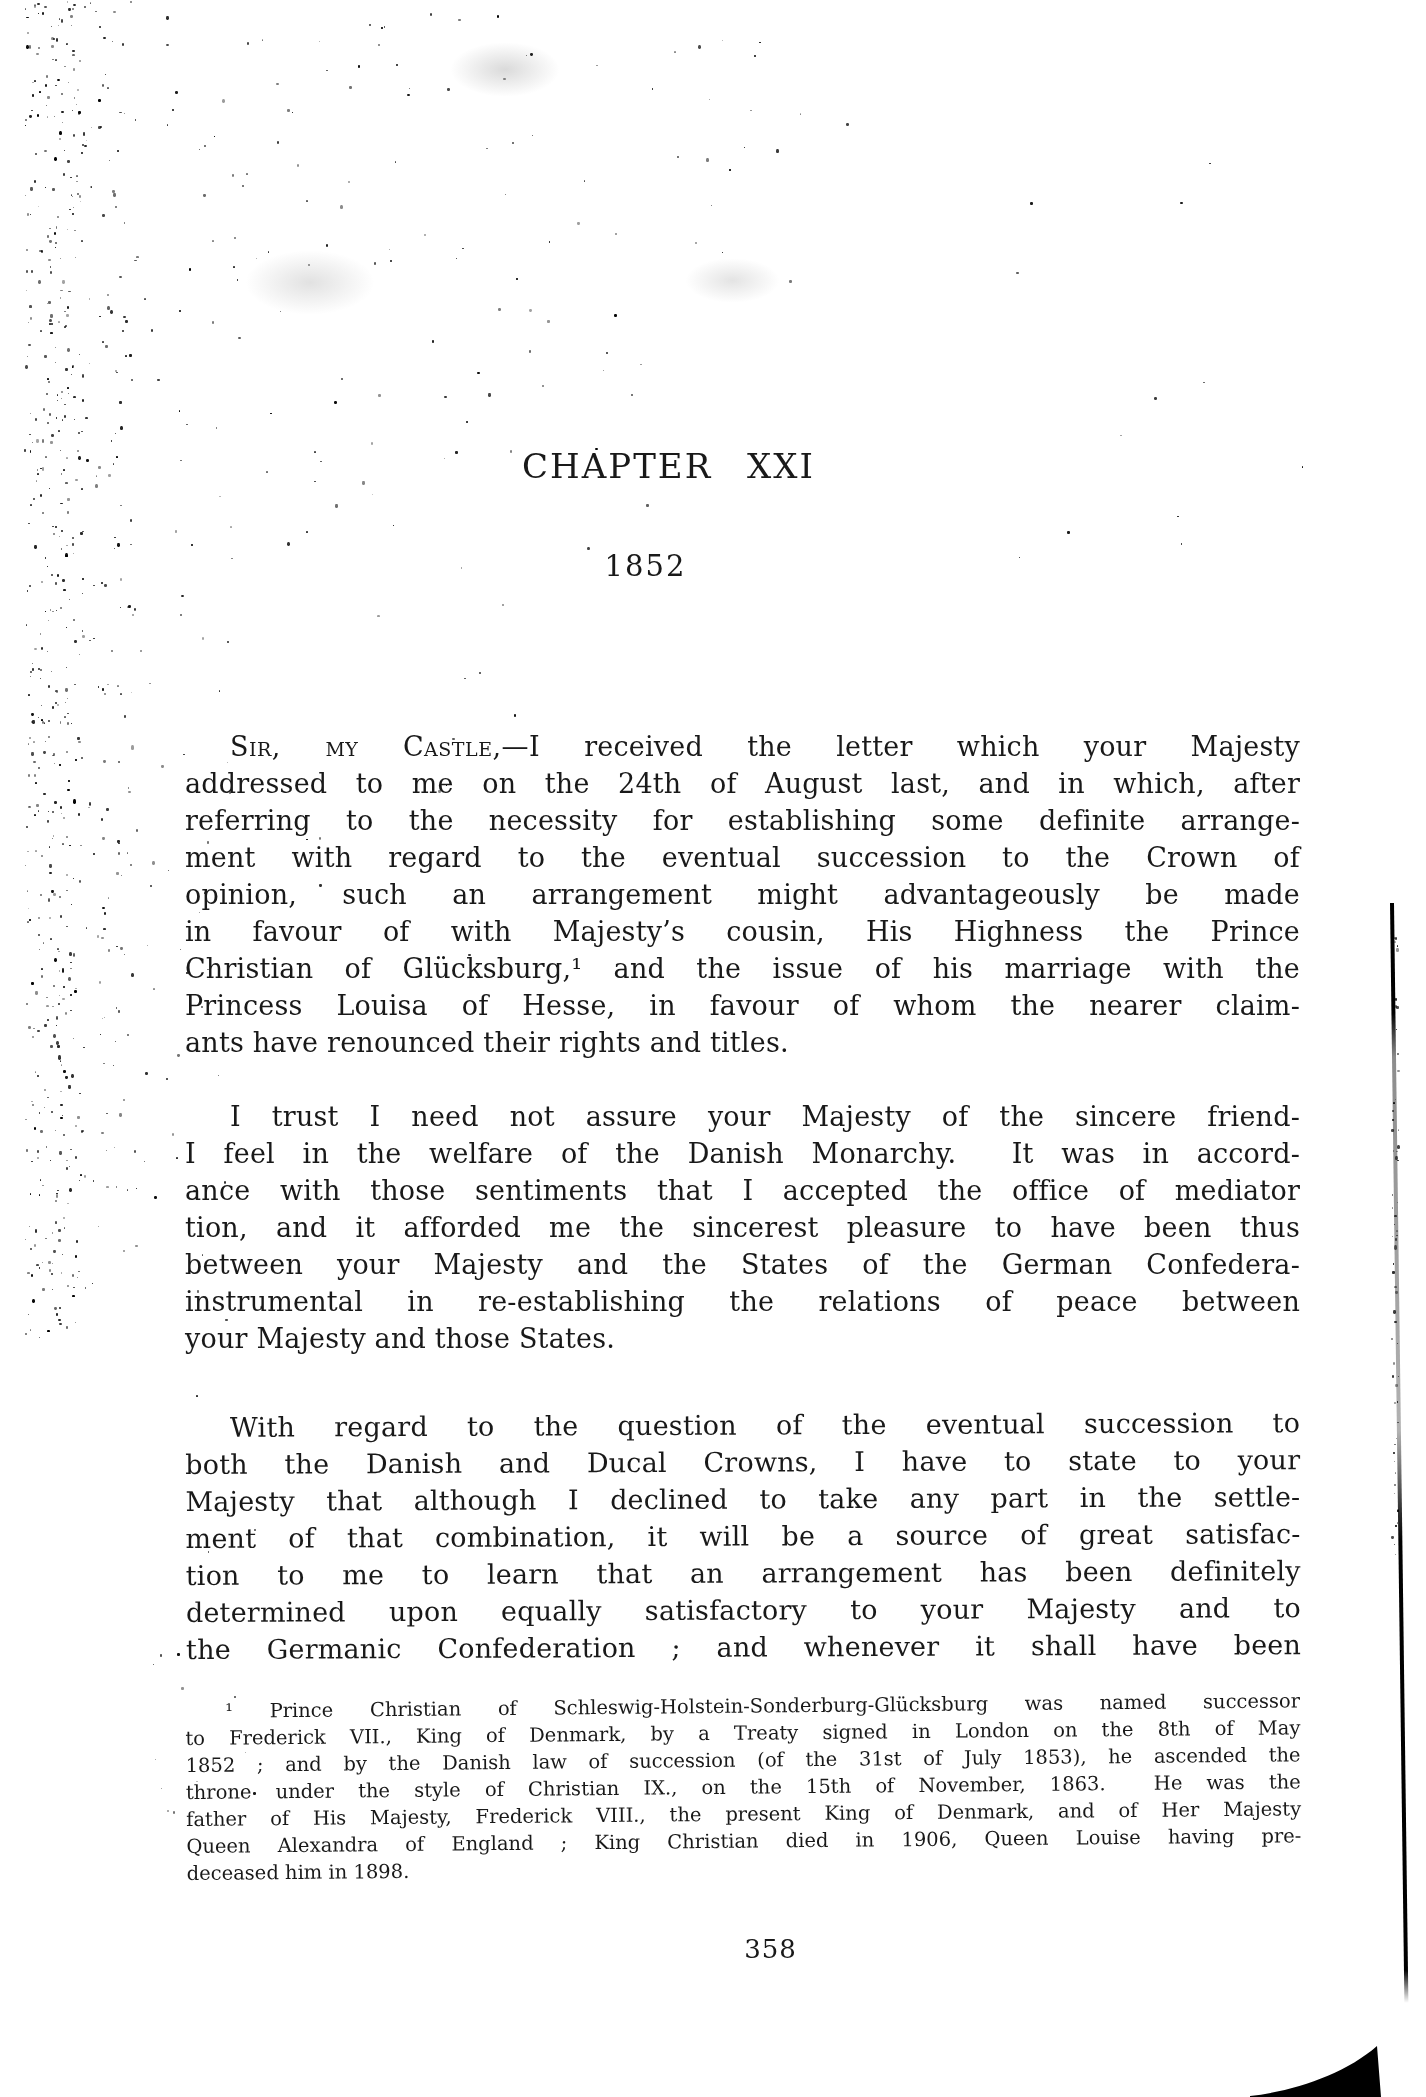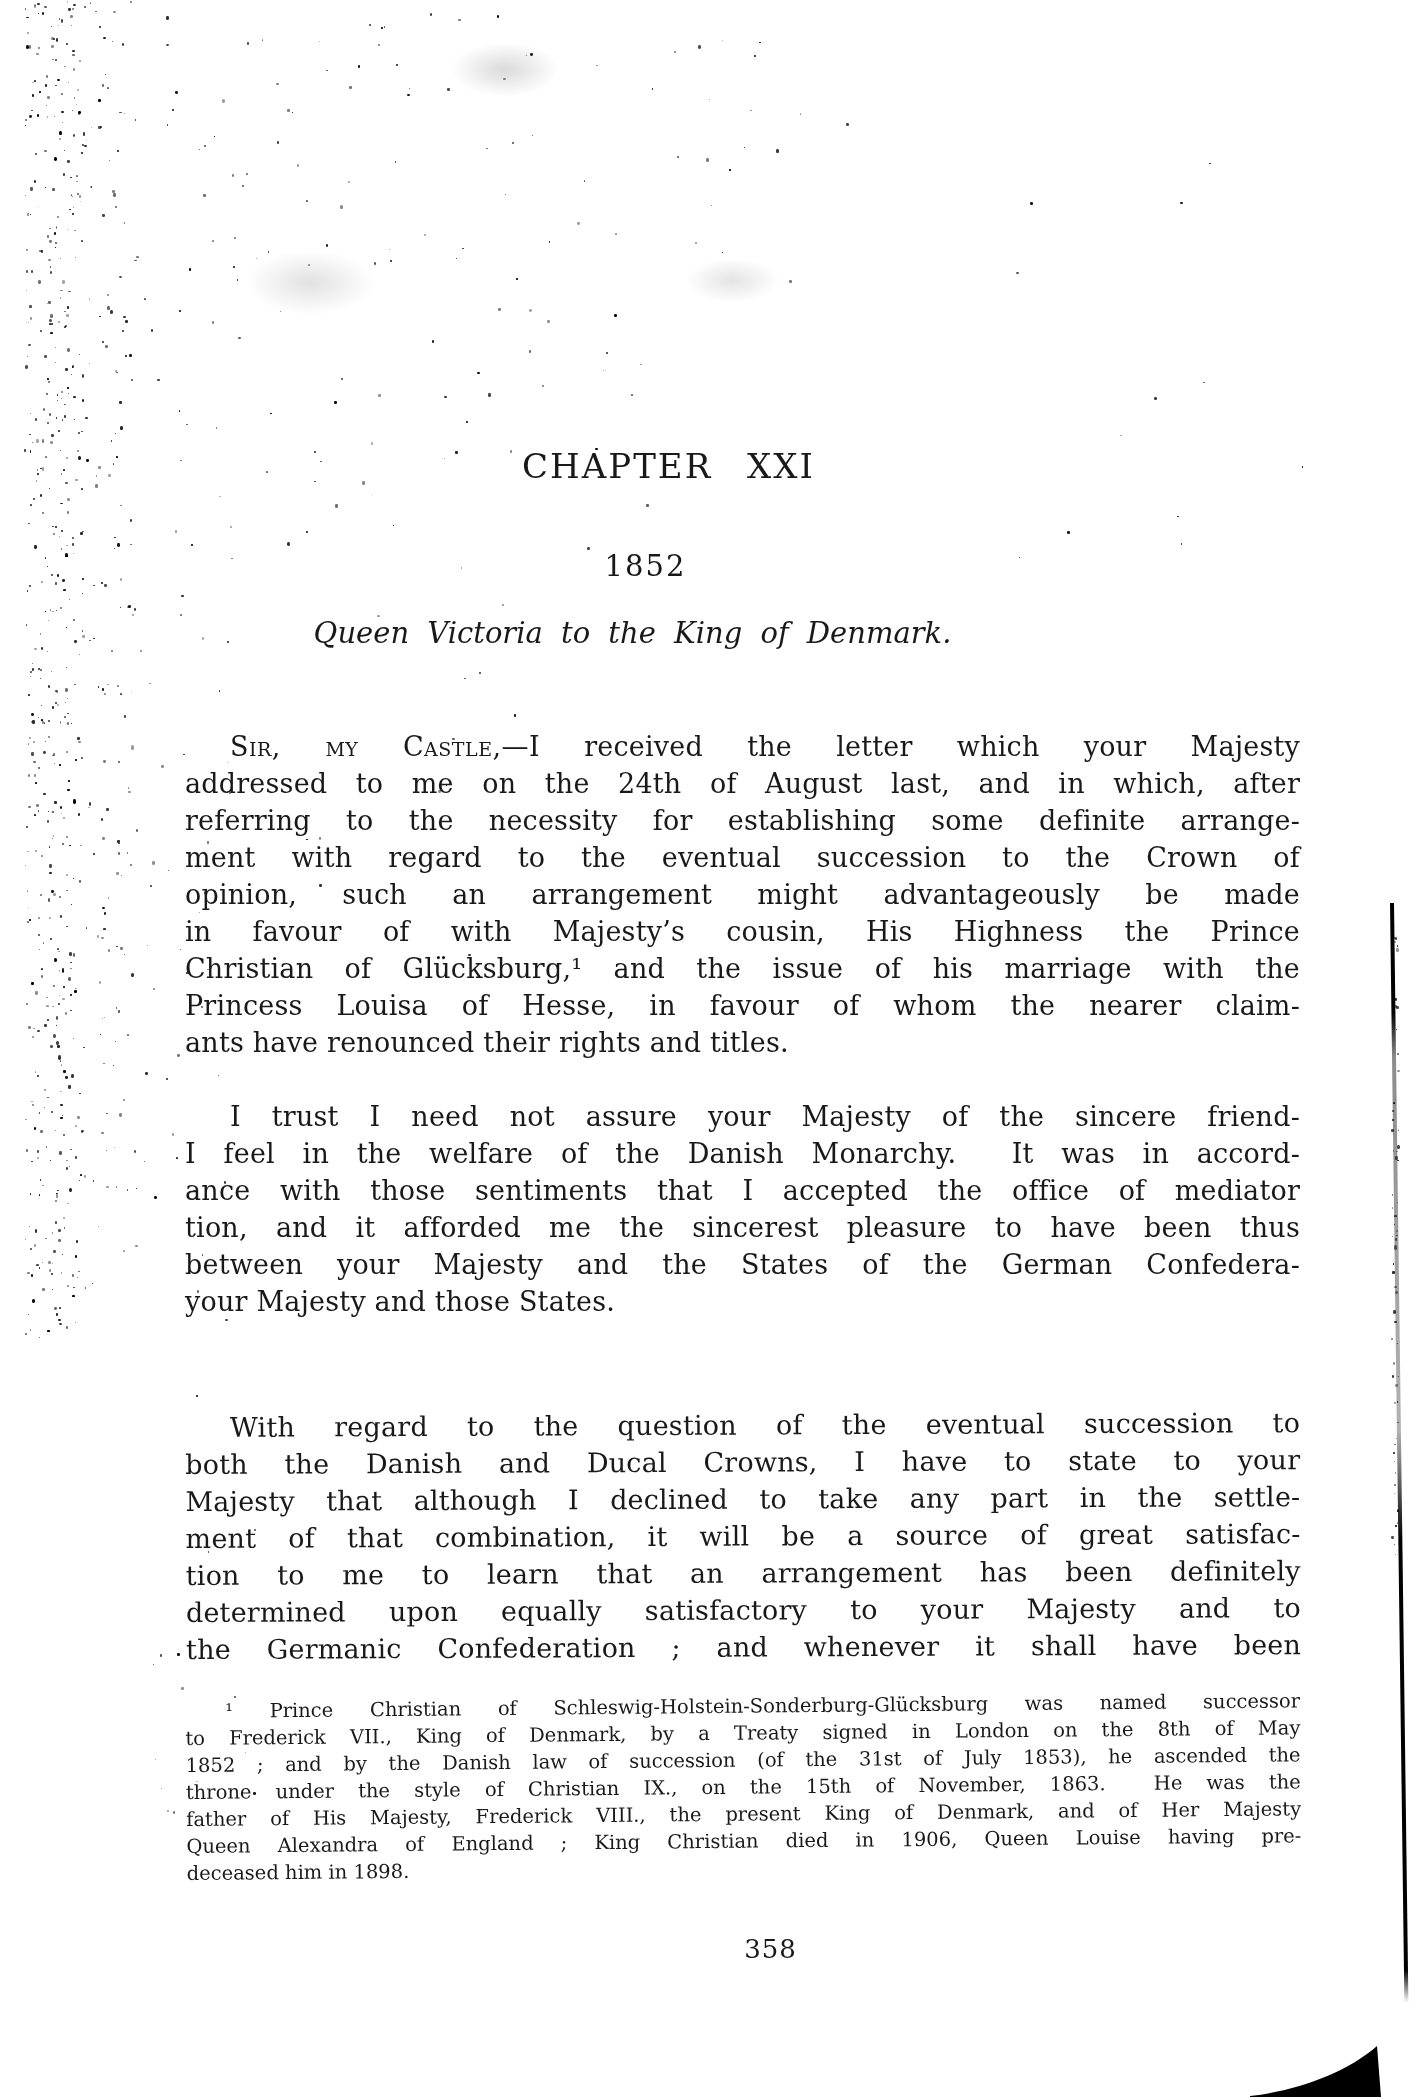--- a/index.html
+++ b/index.html
@@ -1022,41 +1022,41 @@
       <i style="left: 195.8px; top: 1395.2px; width: 2.7px; height: 2.3px; opacity: 0.87;"></i>
     </div>
   <div class="smudge s1"></div>
   <div class="smudge s2"></div>
   <div class="smudge s3"></div>
 
   <div class="col">
 
     <h1 class="chapter">CHAPTER XXI</h1>
     <div class="year">1852</div>
-    <div class="subject">Queen Victoria to the King of Denmark.</div>
 
 
     <div class="para p1">
       <div class="line indent"><span class="salut">Sir, my Castle,—</span><span>I received the letter which your Majesty</span></div>
       <div class="line">addressed to me on the 24th of August last, and in which, after</div>
       <div class="line">referring to the necessity for establishing some definite arrange-</div>
       <div class="line">ment with regard to the eventual succession to the Crown of</div>
       <div class="line">opinion, such an arrangement might advantageously be made</div>
       <div class="line">in favour of with Majesty’s cousin, His Highness the Prince</div>
       <div class="line">Christian of Glücksburg,¹ and the issue of his marriage with the</div>
       <div class="line">Princess Louisa of Hesse, in favour of whom the nearer claim-</div>
       <div class="line flush">ants have renounced their rights and titles.</div>
     </div>
 
     <div class="para p2">
       <div class="line indent">I trust I need not assure your Majesty of the sincere friend-</div>
       <div class="line">I feel in the welfare of the Danish Monarchy.&nbsp; It was in accord-</div>
       <div class="line">ance with those sentiments that I accepted the office of mediator</div>
       <div class="line">tion, and it afforded me the sincerest pleasure to have been thus</div>
       <div class="line">between your Majesty and the States of the German Confedera-</div>
+      <div class="line">instrumental in re-establishing the relations of peace between</div>
       <div class="line flush">your Majesty and those States.</div>
     </div>
 
     <div class="para p3">
       <div class="line indent">With regard to the question of the eventual succession to</div>
       <div class="line">both the Danish and Ducal Crowns, I have to state to your</div>
       <div class="line">Majesty that although I declined to take any part in the settle-</div>
       <div class="line">ment of that combination, it will be a source of great satisfac-</div>
       <div class="line">tion to me to learn that an arrangement has been definitely</div>
       <div class="line">determined upon equally satisfactory to your Majesty and to</div>

